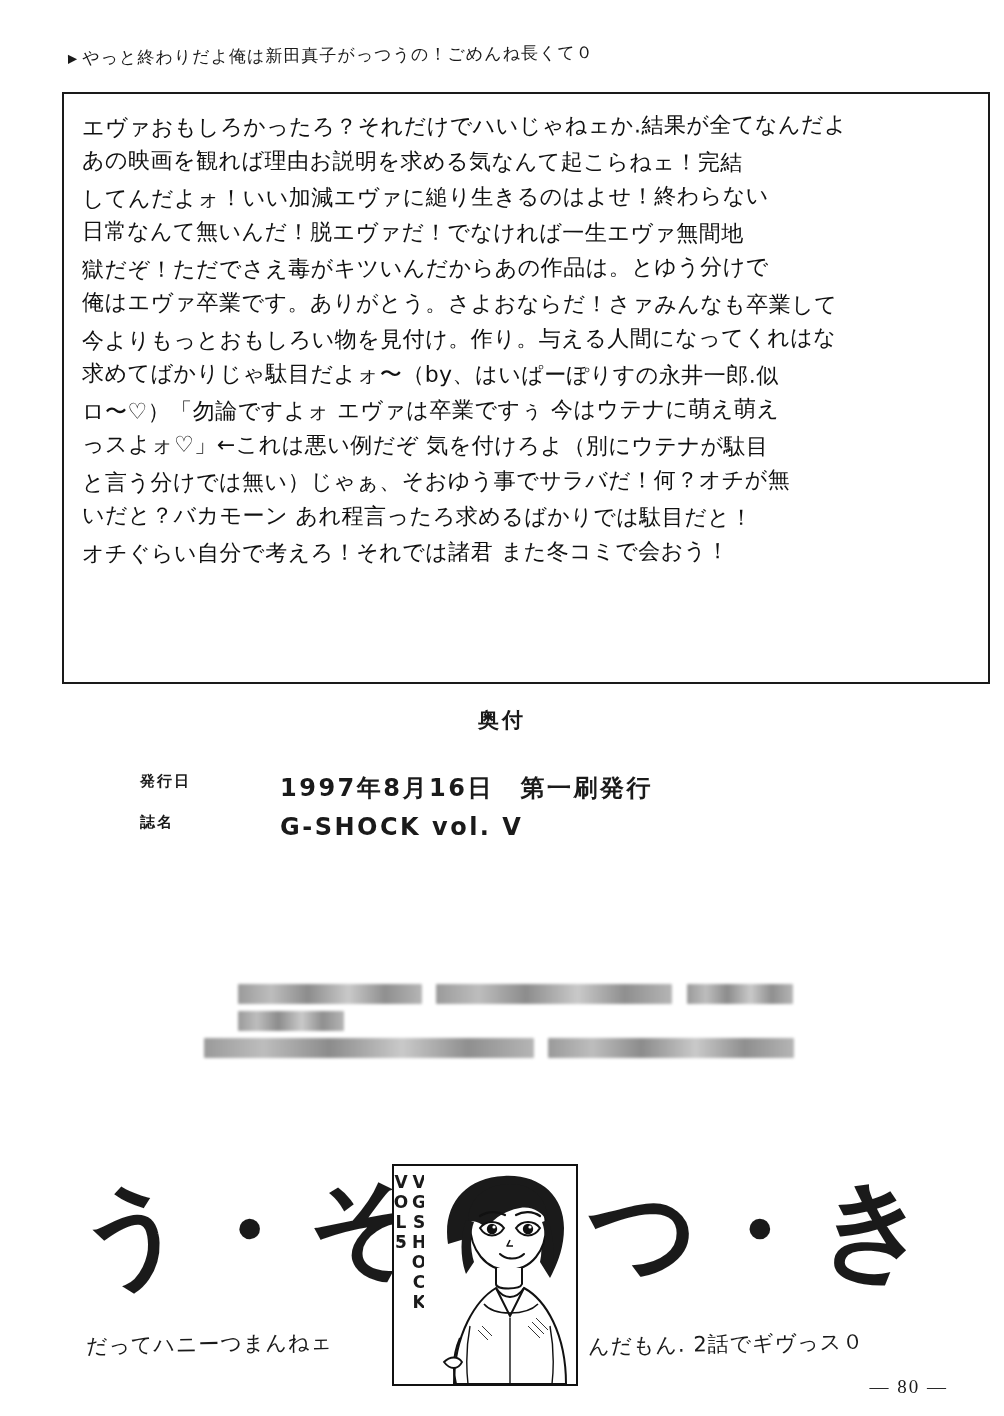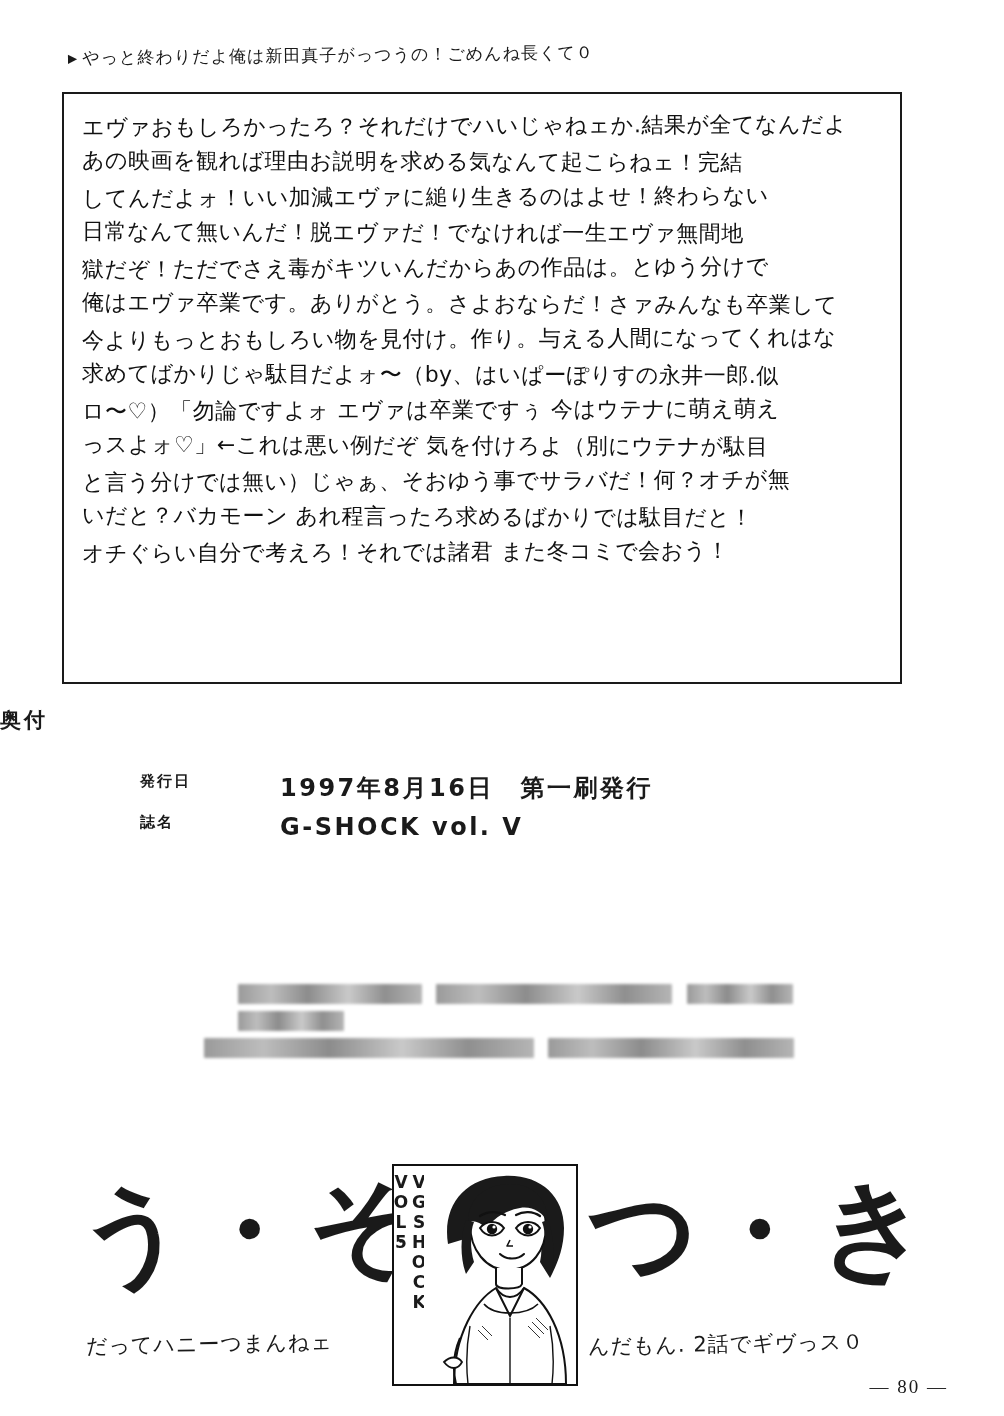--- a/index.html
+++ b/index.html
@@ -34,21 +34,21 @@
     font-size: 12px;
     vertical-align: middle;
     margin-right: 4px;
   }
 
   
   .afterword-box {
     position: absolute;
     left: 62px;
     top: 92px;
-    width: 840px;
+    width: 928px;
     height: 592px;
     border: 2px solid #1a1a1a;
     box-sizing: border-box;
     padding: 14px 16px 10px 18px;
   }
   .afterword-line {
     font-family: "DejaVu Sans", sans-serif;
     font-size: 22px;
     line-height: 35.5px;
     letter-spacing: 0.5px;
@@ -57,20 +57,21 @@
   }
   .afterword-line:nth-child(odd) { transform: rotate(-0.25deg); }
   .afterword-line:nth-child(even) { transform: rotate(0.2deg); }
 
   
   .colophon-title {
     position: absolute;
     left: 0;
     top: 706px;
     width: 1004px;
+    text-align: center;
     font-family: "DejaVu Sans", sans-serif;
     font-size: 21px;
     font-weight: bold;
     letter-spacing: 3px;
   }
   .colophon {
     position: absolute;
     left: 140px;
     top: 772px;
     width: 760px;

